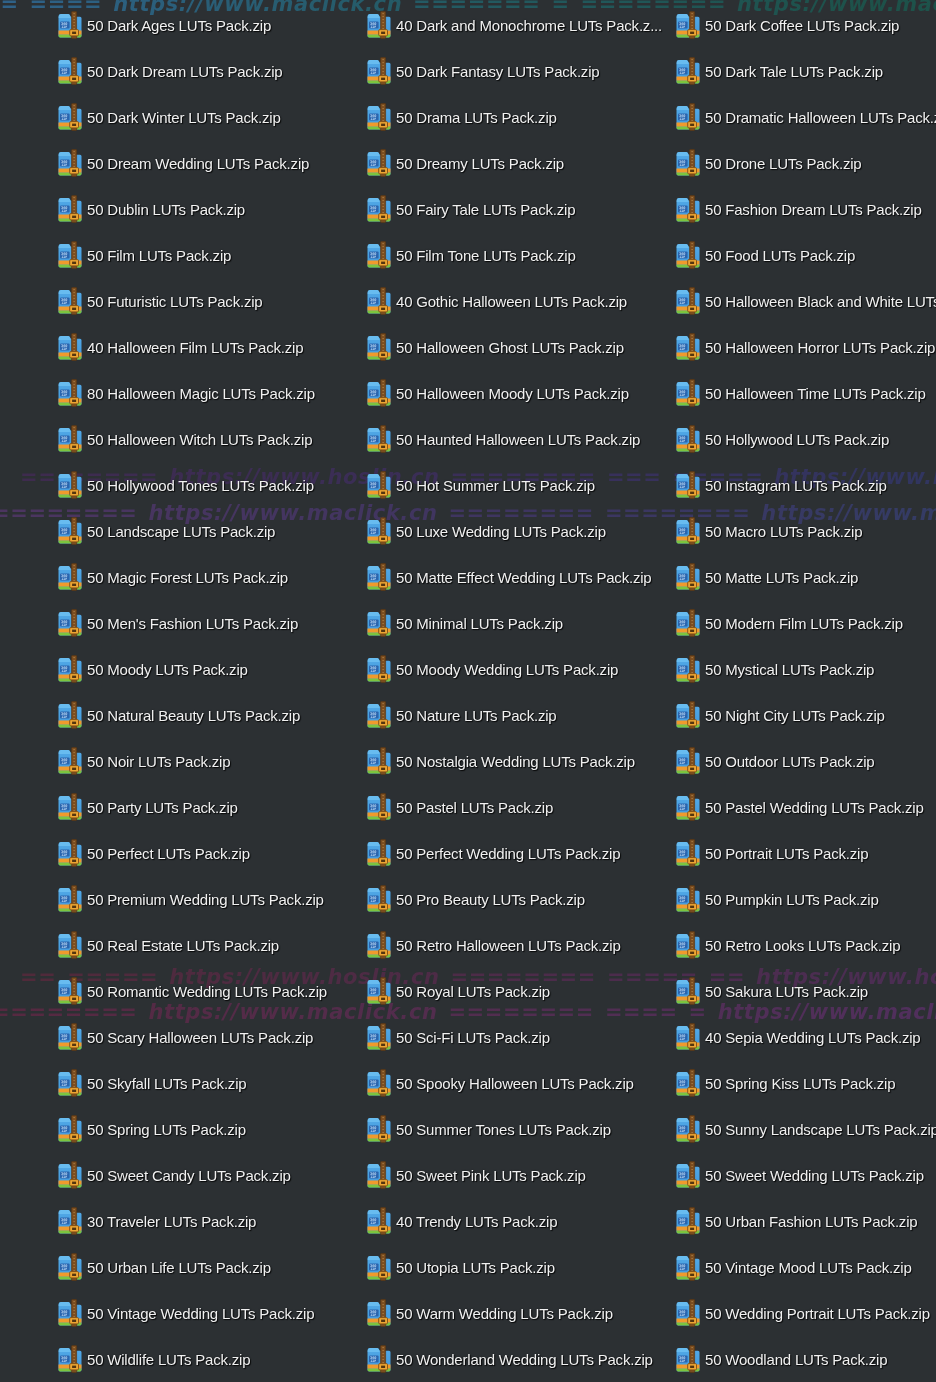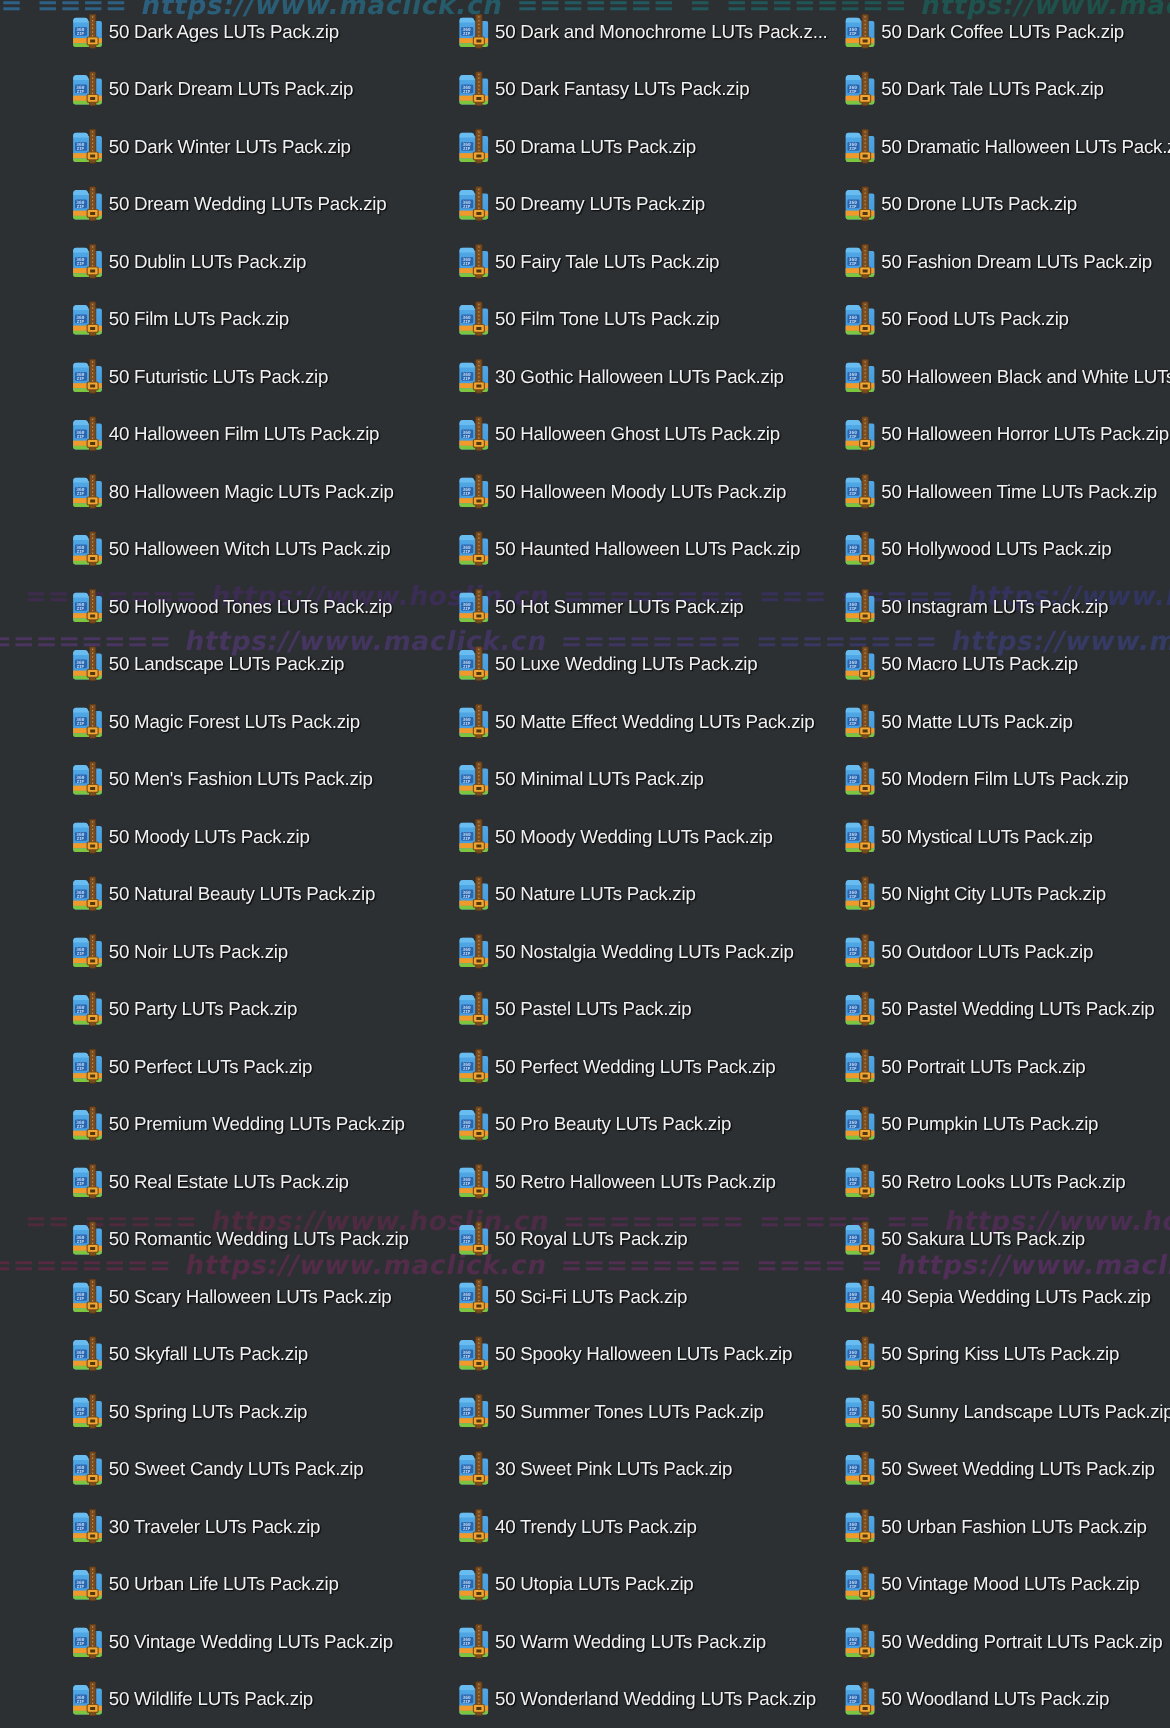--- a/index.html
+++ b/index.html
@@ -115,21 +115,21 @@
         <rect x="0" y="23.7" width="28" height="4.3" fill="#7cc53e"></rect>
       </g>
       <rect x="4" y="10.5" width="9.6" height="7" rx="1" fill="#2a65ae"></rect>
       <text x="5" y="14" font-size="3.6" font-family="DejaVu Sans Mono, monospace" font-weight="bold" fill="#bcd9f5">360</text>
       <text x="5.4" y="17.2" font-size="3.2" font-family="DejaVu Sans Mono, monospace" font-weight="bold" fill="#bcd9f5">ZIP</text>
       <rect x="15.6" y="0.4" width="5" height="27.2" rx="0.8" fill="#7b4d20" stroke="#593612" stroke-width="0.7"></rect>
       <line x1="18.1" y1="2" x2="18.1" y2="26" stroke="#c9a05c" stroke-width="0.8" stroke-dasharray="1.1 1.9"></line>
       <rect x="13.7" y="18.6" width="8.8" height="6.3" rx="1.1" fill="#eda633" stroke="#7d4d15" stroke-width="0.9"></rect>
       <rect x="16.1" y="20.6" width="4" height="2.4" fill="#53350f"></rect>
     </svg>
-    <span class="label">50 Dark and Monochrome LUTs Pack.z...</span>
+    <span class="label">40 Dark and Monochrome LUTs Pack.z...</span>
   </div>
     <div class="cell">
     <svg class="zip-icon" viewBox="0 0 28 28" aria-hidden="true">
       <defs>
         <clipPath id="fclip">
           <path d="M2.5,6 q0,-3 3,-3 h6.2 q1.6,0 2.2,1.2 l0.9,1.6 h9.2 q1.5,0 1.5,1.5 v17.5 q0,1.7 -1.7,1.7 h-19.6 q-1.7,0 -1.7,-1.7 z"></path>
         </clipPath>
         <linearGradient id="fbody" x1="0" y1="0" x2="0" y2="1">
           <stop offset="0" stop-color="#55ace9"></stop>
           <stop offset="1" stop-color="#3f96da"></stop>
@@ -601,21 +601,21 @@
         <rect x="0" y="23.7" width="28" height="4.3" fill="#7cc53e"></rect>
       </g>
       <rect x="4" y="10.5" width="9.6" height="7" rx="1" fill="#2a65ae"></rect>
       <text x="5" y="14" font-size="3.6" font-family="DejaVu Sans Mono, monospace" font-weight="bold" fill="#bcd9f5">360</text>
       <text x="5.4" y="17.2" font-size="3.2" font-family="DejaVu Sans Mono, monospace" font-weight="bold" fill="#bcd9f5">ZIP</text>
       <rect x="15.6" y="0.4" width="5" height="27.2" rx="0.8" fill="#7b4d20" stroke="#593612" stroke-width="0.7"></rect>
       <line x1="18.1" y1="2" x2="18.1" y2="26" stroke="#c9a05c" stroke-width="0.8" stroke-dasharray="1.1 1.9"></line>
       <rect x="13.7" y="18.6" width="8.8" height="6.3" rx="1.1" fill="#eda633" stroke="#7d4d15" stroke-width="0.9"></rect>
       <rect x="16.1" y="20.6" width="4" height="2.4" fill="#53350f"></rect>
     </svg>
-    <span class="label">30 Gothic Halloween LUTs Pack.zip</span>
+    <span class="label">40 Gothic Halloween LUTs Pack.zip</span>
   </div>
     <div class="cell">
     <svg class="zip-icon" viewBox="0 0 28 28" aria-hidden="true">
       <defs>
         <clipPath id="fclip">
           <path d="M2.5,6 q0,-3 3,-3 h6.2 q1.6,0 2.2,1.2 l0.9,1.6 h9.2 q1.5,0 1.5,1.5 v17.5 q0,1.7 -1.7,1.7 h-19.6 q-1.7,0 -1.7,-1.7 z"></path>
         </clipPath>
         <linearGradient id="fbody" x1="0" y1="0" x2="0" y2="1">
           <stop offset="0" stop-color="#55ace9"></stop>
           <stop offset="1" stop-color="#3f96da"></stop>
@@ -2140,21 +2140,21 @@
         <rect x="0" y="23.7" width="28" height="4.3" fill="#7cc53e"></rect>
       </g>
       <rect x="4" y="10.5" width="9.6" height="7" rx="1" fill="#2a65ae"></rect>
       <text x="5" y="14" font-size="3.6" font-family="DejaVu Sans Mono, monospace" font-weight="bold" fill="#bcd9f5">360</text>
       <text x="5.4" y="17.2" font-size="3.2" font-family="DejaVu Sans Mono, monospace" font-weight="bold" fill="#bcd9f5">ZIP</text>
       <rect x="15.6" y="0.4" width="5" height="27.2" rx="0.8" fill="#7b4d20" stroke="#593612" stroke-width="0.7"></rect>
       <line x1="18.1" y1="2" x2="18.1" y2="26" stroke="#c9a05c" stroke-width="0.8" stroke-dasharray="1.1 1.9"></line>
       <rect x="13.7" y="18.6" width="8.8" height="6.3" rx="1.1" fill="#eda633" stroke="#7d4d15" stroke-width="0.9"></rect>
       <rect x="16.1" y="20.6" width="4" height="2.4" fill="#53350f"></rect>
     </svg>
-    <span class="label">30 Sweet Pink LUTs Pack.zip</span>
+    <span class="label">50 Sweet Pink LUTs Pack.zip</span>
   </div>
     <div class="cell">
     <svg class="zip-icon" viewBox="0 0 28 28" aria-hidden="true">
       <defs>
         <clipPath id="fclip">
           <path d="M2.5,6 q0,-3 3,-3 h6.2 q1.6,0 2.2,1.2 l0.9,1.6 h9.2 q1.5,0 1.5,1.5 v17.5 q0,1.7 -1.7,1.7 h-19.6 q-1.7,0 -1.7,-1.7 z"></path>
         </clipPath>
         <linearGradient id="fbody" x1="0" y1="0" x2="0" y2="1">
           <stop offset="0" stop-color="#55ace9"></stop>
           <stop offset="1" stop-color="#3f96da"></stop>

